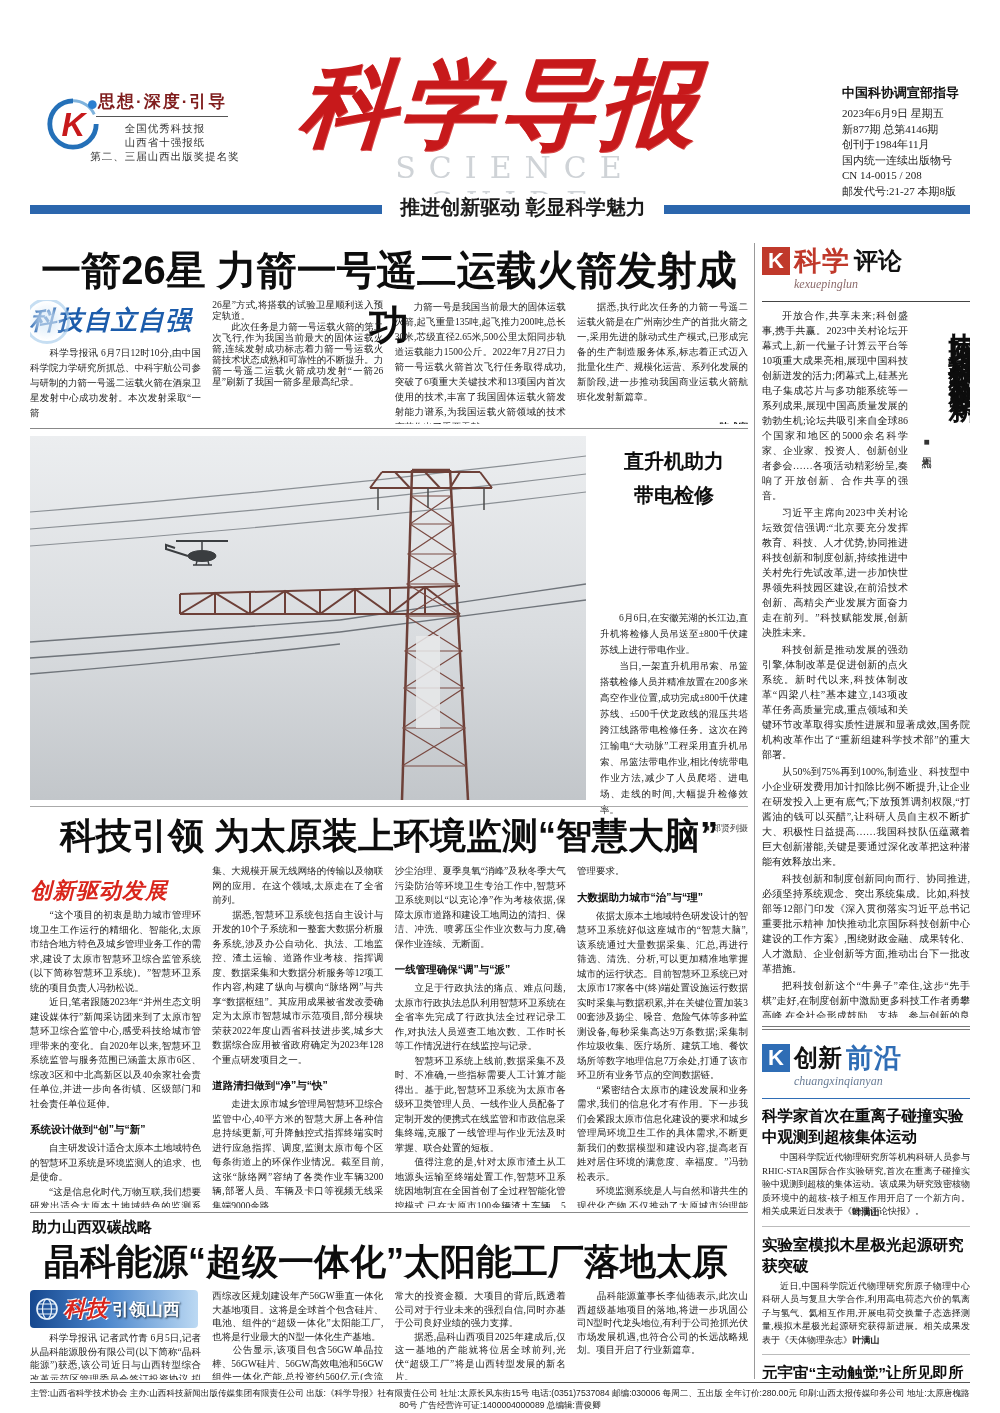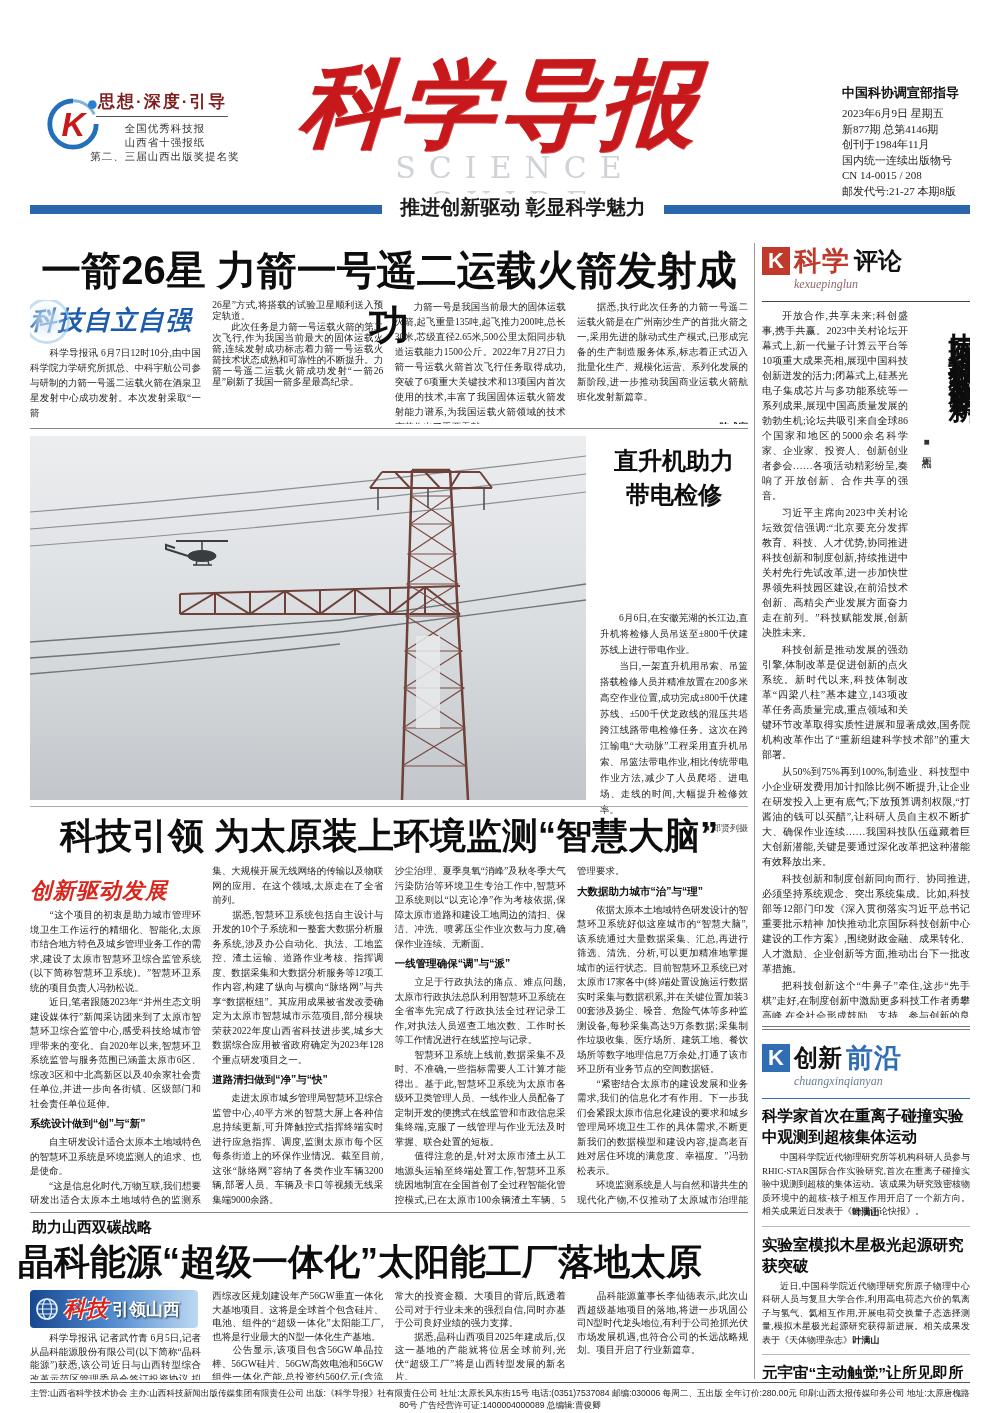--- a/index.html
+++ b/index.html
@@ -24,51 +24,51 @@
   #bar-slogan{left:382px;top:194px;width:282px;text-align:center;font-family:"Liberation Sans",sans-serif;
       font-weight:bold;font-size:20px;color:#1c1c1c;background:#fff;z-index:2;}
   
   .hl{font-family:"Liberation Sans",sans-serif;font-weight:900;color:#0d0d0d;}
   .rule{background:#888;height:1px;}
   .vrule{left:754px;top:243px;width:1px;height:1136px;background:#999;}
   .bodytxt{font-size:9.5px;line-height:15.5px;text-align:justify;word-break:break-all;
       white-space:pre-line;color:#222;}
   .byline{text-align:right;font-weight:bold;font-size:9.5px;margin-top:16px;}
   .subhead{font-family:"Liberation Sans",sans-serif;font-weight:bold;font-size:10.5px;
-      margin:6px 0 4px 0;color:#111;word-break:break-all;}
+      margin:12px 0 4px 0;color:#111;word-break:break-all;}
   .cols{display:flex;justify-content:space-between;overflow:hidden;}
   .col{width:171px;overflow:hidden;}
   
   #headline1{left:30px;top:243px;width:718px;text-align:center;font-size:40px;letter-spacing:0px;}
   #toprow{left:30px;top:300px;width:718px;height:124px;}
   .label-blue{position:relative;font-family:"Liberation Sans",sans-serif;font-style:italic;
       font-weight:900;font-size:26px;color:#1c5cab;letter-spacing:1px;height:46px;line-height:40px;}
   .swirl{position:absolute;left:-6px;top:-2px;width:40px;height:40px;border:3px solid #a9cdec;
       border-radius:50%;opacity:.65;background:radial-gradient(circle,#ddecf9 30%,transparent 70%);}
   #divider1{left:30px;top:428px;width:718px;}
   
   #photo-wrap{left:30px;top:436px;width:718px;height:364px;}
   #caption-box{position:absolute;left:570px;top:8px;width:148px;}
-  #cap-title{font-family:"Liberation Sans",sans-serif;font-weight:900;font-size:24px;
+  #cap-title{font-family:"Liberation Sans",sans-serif;font-weight:900;font-size:20px;
       line-height:34px;text-align:center;white-space:pre-line;color:#0d0d0d;}
   #cap-text{margin-top:98px;font-size:9.5px;line-height:16px;text-align:justify;
       word-break:break-all;white-space:pre-line;color:#222;}
   #cap-credit{text-align:right;font-size:9px;color:#444;margin-top:4px;}
   #rule-photo{left:30px;top:806px;width:718px;background:#aaa;}
   
   #headline2{left:30px;top:812px;width:718px;text-align:center;font-size:36px;}
   #smartrow{left:30px;top:864px;width:718px;height:344px;}
   #smartrow .bodytxt{line-height:14.5px;}
   .label-red{display:flex;align-items:flex-start;gap:12px;height:40px;margin-bottom:4px;flex-direction:column;}
   .label-red .txt{font-family:"Liberation Sans",sans-serif;font-style:italic;font-weight:900;
       font-size:22px;color:#d9251c;letter-spacing:1px;}
   #rule-smart{left:30px;top:1212px;width:718px;}
   
   #kicker{left:32px;top:1218px;font-family:"Liberation Sans",sans-serif;font-weight:bold;font-size:15px;color:#111;}
-  #headline3{left:18px;top:1238px;width:718px;font-size:36px;}
+  #headline3{left:44px;top:1238px;width:718px;font-size:36px;}
   #jinkorow{left:30px;top:1290px;width:718px;height:90px;}
   #jinkorow .bodytxt{line-height:13.5px;}
   .banner{width:168px;height:38px;border-radius:4px;display:flex;align-items:center;gap:4px;
       background:linear-gradient(90deg,#16488f,#4b86cc 45%,#bcd9f3);margin-bottom:4px;padding-left:4px;box-sizing:border-box;}
   .banner .b1{font-family:"Liberation Sans",sans-serif;font-style:italic;font-weight:900;
       font-size:22px;color:#d9251c;text-shadow:1px 1px 0 #fff,-1px -1px 0 #fff;}
   .banner .b2{font-family:"Liberation Sans",sans-serif;font-weight:900;font-size:17px;color:#fff;
       text-shadow:1px 1px 2px #123;}
   
   #rightcol{left:762px;top:243px;width:208px;height:1136px;overflow:hidden;}
@@ -308,21 +308,21 @@
     </div>
 
     <div id="comment-body">
       <div class="v-float">
         <div class="v-title">协同推进科技创新和制度创新</div>
         <div class="v-byline">■ 周礼杰</div>
       </div>
       <p>开放合作,共享未来;科创盛事,携手共赢。2023中关村论坛开幕式上,新一代量子计算云平台等10项重大成果亮相,展现中国科技创新迸发的活力;闭幕式上,硅基光电子集成芯片与多功能系统等一系列成果,展现中国高质量发展的勃勃生机;论坛共吸引来自全球86个国家和地区的5000余名科学家、企业家、投资人、创新创业者参会……各项活动精彩纷呈,奏响了开放创新、合作共享的强音。</p>
       <p>习近平主席向2023中关村论坛致贺信强调:“北京要充分发挥教育、科技、人才优势,协同推进科技创新和制度创新,持续推进中关村先行先试改革,进一步加快世界领先科技园区建设,在前沿技术创新、高精尖产业发展方面奋力走在前列。”科技赋能发展,创新决胜未来。</p>
       <p>科技创新是推动发展的强劲引擎,体制改革是促进创新的点火系统。新时代以来,科技体制改革“四梁八柱”基本建立,143项改革任务高质量完成,重点领域和关键环节改革取得实质性进展和显著成效,国务院机构改革作出了“重新组建科学技术部”的重大部署。</p>
-      <p>从50%到75%再到100%,制造业、科技型中小企业研发费用加计扣除比例不断提升,让企业在研发投入上更有底气;下放预算调剂权限,“打酱油的钱可以买醋”,让科研人员自主权不断扩大、确保作业连续……我国科技队伍蕴藏着巨大创新潜能,关键是要通过深化改革把这种潜能有效释放出来。</p>
+      <p>从50%到75%再到100%,制造业、科技型中小企业研发费用加计扣除比例不断提升,让企业在研发投入上更有底气;下放预算调剂权限,“打酱油的钱可以买醋”,让科研人员自主权不断扩大、积极性日益提高……我国科技队伍蕴藏着巨大创新潜能,关键是要通过深化改革把这种潜能有效释放出来。</p>
       <p>科技创新和制度创新同向而行、协同推进,必须坚持系统观念、突出系统集成。比如,科技部等12部门印发《深入贯彻落实习近平总书记重要批示精神 加快推动北京国际科技创新中心建设的工作方案》,围绕财政金融、成果转化、人才激励、企业创新等方面,推动出台下一批改革措施。</p>
       <p>把科技创新这个“牛鼻子”牵住,这步“先手棋”走好,在制度创新中激励更多科技工作者勇攀高峰,在全社会形成鼓励、支持、参与创新的良好环境,我们一定能为高质量发展开辟新空间、注入新动能,以高水平科技自立自强支撑民族复兴伟业。</p>
     </div>
 
     <div id="r-divider"></div>
 
     <div class="r-head" style="border-bottom:1.5px solid #2f6db5;">
       <span class="kbox kblue">K</span>
       <span class="brand-blk">创新</span>
       <span class="brand-cal cblue">前沿</span>

